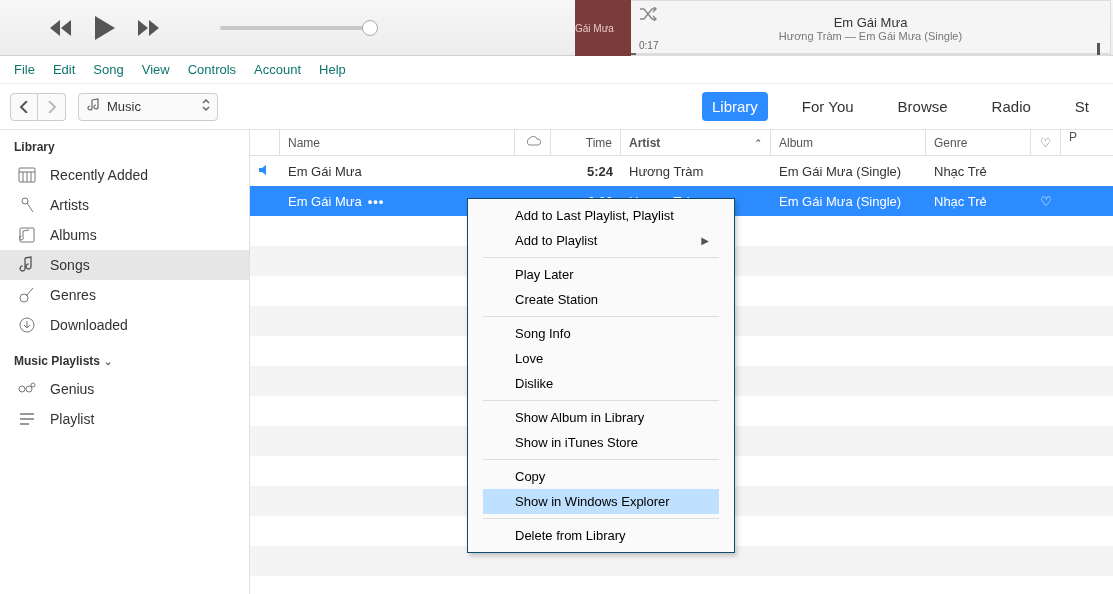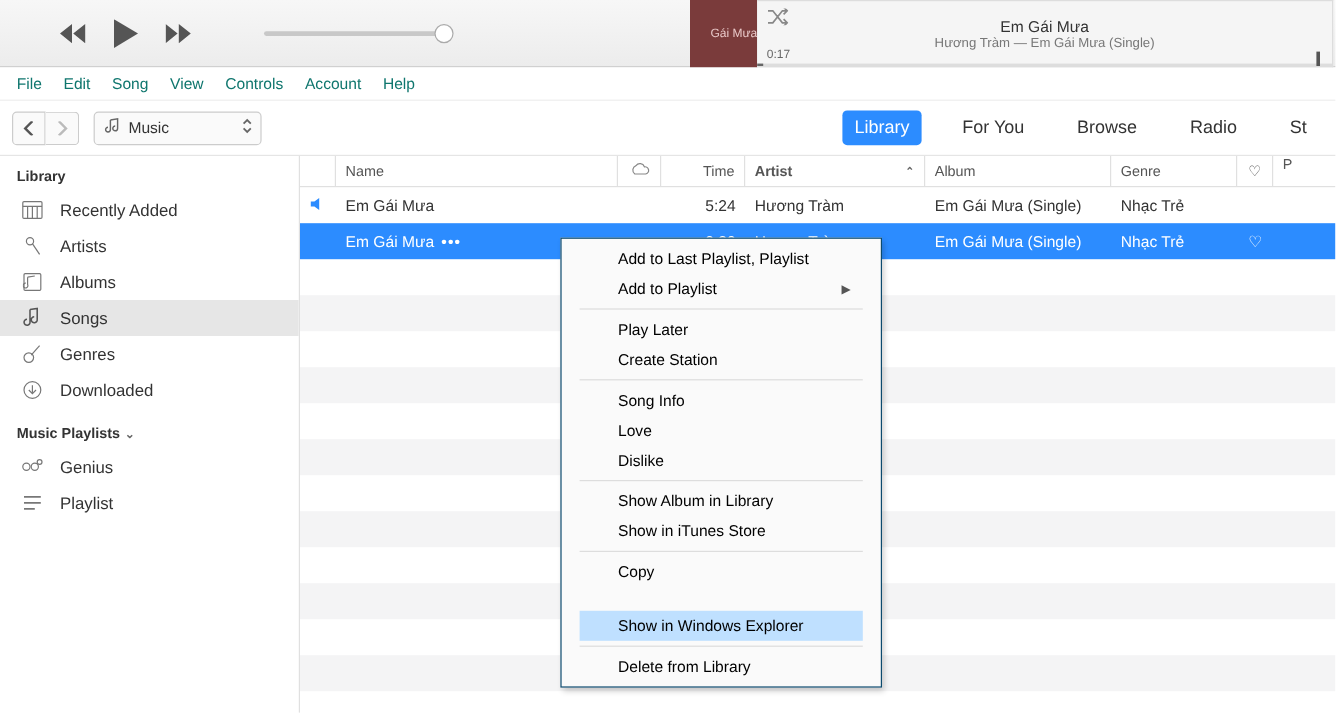--- a/index.html
+++ b/index.html
@@ -5,21 +5,21 @@
 * { margin: 0; padding: 0; box-sizing: border-box; font-family: "Segoe UI", Arial, sans-serif; }
 body { width: 1113px; height: 594px; overflow: hidden; background: #fff; font-size: 13px; color: #333; }
 
 .player-bar { height: 56px; background: linear-gradient(#f7f7f7,#ececec); border-bottom: 1px solid #d0d0d0; display: flex; align-items: center; position: relative; }
 .play-controls { display: flex; align-items: center; gap: 22px; margin-left: 50px; }
 .play-controls svg { display: block; }
 .progress { width: 150px; height: 4px; background: #c8c8c8; border-radius: 2px; position: relative; margin-left: 60px; }
 .progress .knob { position: absolute; right: -8px; top: -6px; width: 16px; height: 16px; background: #fff; border: 1px solid #aaa; border-radius: 50%; }
 
 .now-playing { position: absolute; left: 575px; top: 0; height: 56px; display: flex; align-items: stretch; }
-.album-art { width: 56px; height: 56px; background: #7a3b3b; display: flex; align-items: center; justify-content: flex-end; }
+.album-art { width: 56px; height: 56px; background: #7a3b3b; display: flex; align-items: center; justify-content: flex-start; }
 .np-info { width: 480px; background: #f5f5f5; border: 1px solid #ddd; border-left: none; position: relative; display: flex; flex-direction: column; align-items: center; justify-content: center; }
 .np-title { font-size: 13px; color: #333; }
 .np-sub { font-size: 11px; color: #777; }
 .np-time { position: absolute; left: 8px; bottom: 4px; font-size: 10px; color: #666; }
 .np-bar { position: absolute; bottom: 0; left: 0; right: 0; height: 2px; background: #ddd; }
 .np-bar .fill { height: 2px; width: 1%; background: #666; }
 .shuffle-icon { position: absolute; left: 8px; top: 6px; }
 .vol-knob { position: absolute; right: 10px; bottom: 0; width: 3px; height: 12px; background: #555; }
 
 .menu-bar { height: 28px; display: flex; align-items: center; gap: 18px; padding: 0 14px; border-bottom: 1px solid #eee; font-size: 13px; color: #0f766e; }
@@ -60,21 +60,21 @@
 .row:nth-child(even){ background: #f4f4f5; }
 .row.selected { background: #2c8cff; color: #fff; }
 .row.selected .more-dots { color:#fff; }
 .row > div { padding: 0 8px; display:flex; align-items:center; white-space:nowrap; overflow:hidden; }
 .more-dots { margin-left: 6px; letter-spacing: 1px; font-weight: bold; }
 .speaker-icon { color:#2c8cff; }
 .heart-outline { color:#fff; }
 
 .context-menu { position: absolute; left: 467px; top: 198px; width: 268px; background: #fafafa; border: 1px solid #0c4a6e; box-shadow: 2px 3px 5px rgba(0,0,0,.2); padding: 4px 15px; font-size: 13px; color: #000; z-index: 100; }
 .context-menu .cm-item { height: 25px; display: flex; align-items: center; padding: 0 32px; cursor: default; position: relative; }
-.context-menu .cm-item.hover { background: #bfe0ff; margin-top: 20px; }
+.context-menu .cm-item.hover { background: #bfe0ff; }
 .context-menu .cm-sep { height: 1px; background: #ddd; margin: 4px 0; }
 .context-menu .sub-arrow { position:absolute; right:10px; font-size: 10px; color:#555;}
 .col-vsep { border-right: 1px solid #e0e0e0; height: 100%; }
 </style>
 </head>
 <body>
 
 <div class="player-bar">
   <div class="play-controls">
     <span>
@@ -262,21 +262,21 @@
 
     <div class="rows">
       <div class="row">
         <div class="col-indicator">
             <span class="speaker-icon"><svg width="14" height="12" viewBox="0 0 14 12">
                 <path d="M1 4 L4 4 L8 1 L8 11 L4 8 L1 8 Z" fill="#2c8cff"></path>
               </svg></span>
           </div>
         <div class="col-name">Em Gái Mưa</div>
         <div class="col-cloud"></div>
-        <div class="col-time" style="justify-content:flex-end;">5:24</div>
+        <div class="col-time" style="justify-content:flex-end;font-weight:bold;">5:24</div>
         <div class="col-artist" style="font-weight:400;">Hương Tràm</div>
         <div class="col-album">Em Gái Mưa (Single)</div>
         <div class="col-genre">Nhạc Trẻ</div>
         <div class="col-heart"></div>
         <div class="col-pop"></div>
       </div>
       <div class="row selected">
         <div class="col-indicator"></div>
         <div class="col-name">
             <span>Em Gái Mưa</span>

